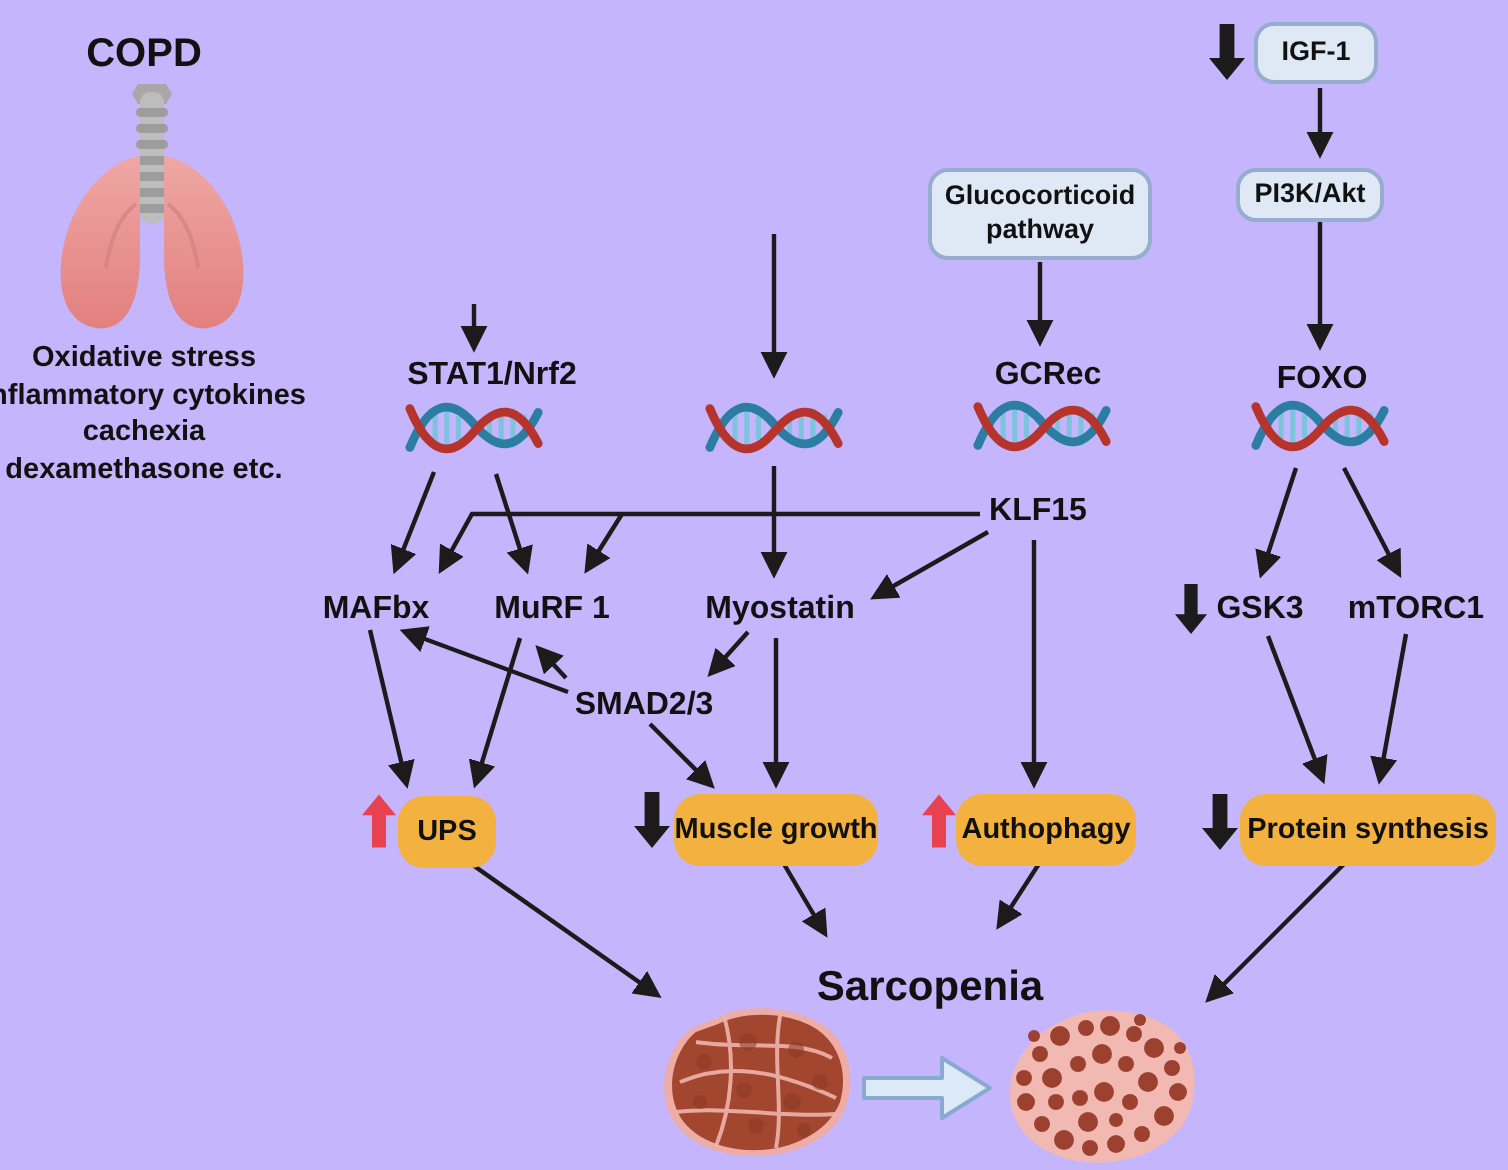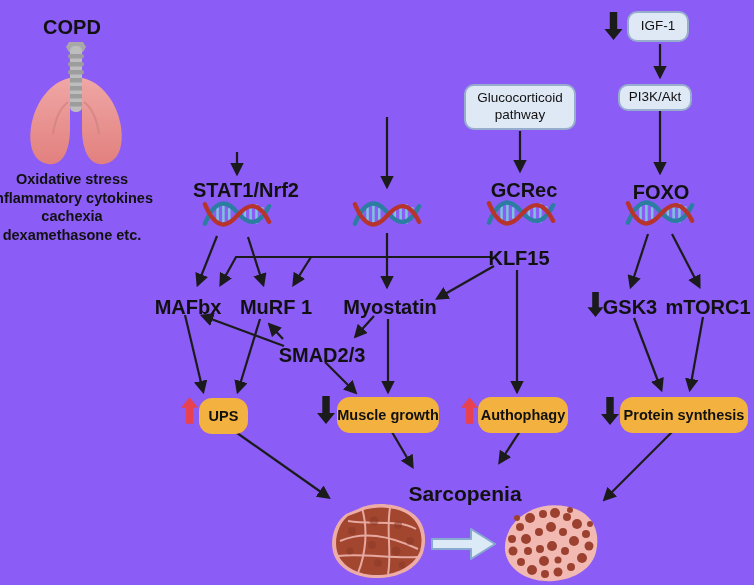--- a/index.html
+++ b/index.html
@@ -1,29 +1,29 @@
 <!DOCTYPE html>
 <html style="--box-fill: #dfe9f6; --box-border: #96adcd; --orange: #f3b23f; --red-arrow: #e8414f; --line: #1b1b1b; --dna-red: #b7342c; --dna-blue: #2b7ea1; --dna-rung: #7cc3dc; --lung-pink: #e98f8d; --trachea-gray: #b0b0b0; --muscle-dark: #a2462f; --muscle-pink: #f2b9b3; --block-arrow-fill: #dce9f6; --block-arrow-border: #88a9d0;"><head>
 <meta charset="utf-8">
 <style>
   :root{
     --box-fill:#dfe9f6; --box-border:#96adcd; --orange:#f3b23f;
     --red-arrow:#e8414f; --line:#1b1b1b; --dna-red:#b7342c;
     --dna-blue:#2b7ea1; --dna-rung:#7cc3dc;
   }
   html,body{margin:0;padding:0;background:#ffffff;}
-  .canvas{position:relative;width:754px;height:585px;background:#8b5cf6;overflow:hidden;
+  .canvas{position:relative;width:754px;height:585px;background:#c4b5fd;overflow:hidden;
           font-family:"Liberation Sans",sans-serif;color:#111;}
   .arrows{position:absolute;left:0;top:0;}
   .conn line,.conn polyline{stroke:var(--line);stroke-width:2.2;fill:none;}
   .ahf{fill:var(--line);}
-  .lbl{position:absolute;font-weight:bold;font-size:20px;white-space:nowrap;
+  .lbl{position:absolute;font-weight:bold;font-size:16px;white-space:nowrap;
        transform:translateX(-50%);line-height:1.1;}
   .bbox{position:absolute;background:var(--box-fill);border:2px solid var(--box-border);
-        border-radius:10px;font-weight:normal;font-size:13.5px;text-align:center;
+        border-radius:10px;font-weight:bold;font-size:13.5px;text-align:center;
         display:flex;align-items:center;justify-content:center;box-sizing:border-box;
         padding:2px 6px;line-height:1.25;}
   .obox{position:absolute;background:var(--orange);border-radius:13px;font-weight:bold;
         font-size:14.5px;text-align:center;display:flex;align-items:center;justify-content:center;
         box-sizing:border-box;padding:18px 8px;white-space:nowrap;}
   .fat{position:absolute;}
   .red-fill{fill:var(--red-arrow);}
   .blk-fill{fill:var(--line);}
   .dna{position:absolute;width:70px;height:34px;}
   .dna svg{display:block;}

